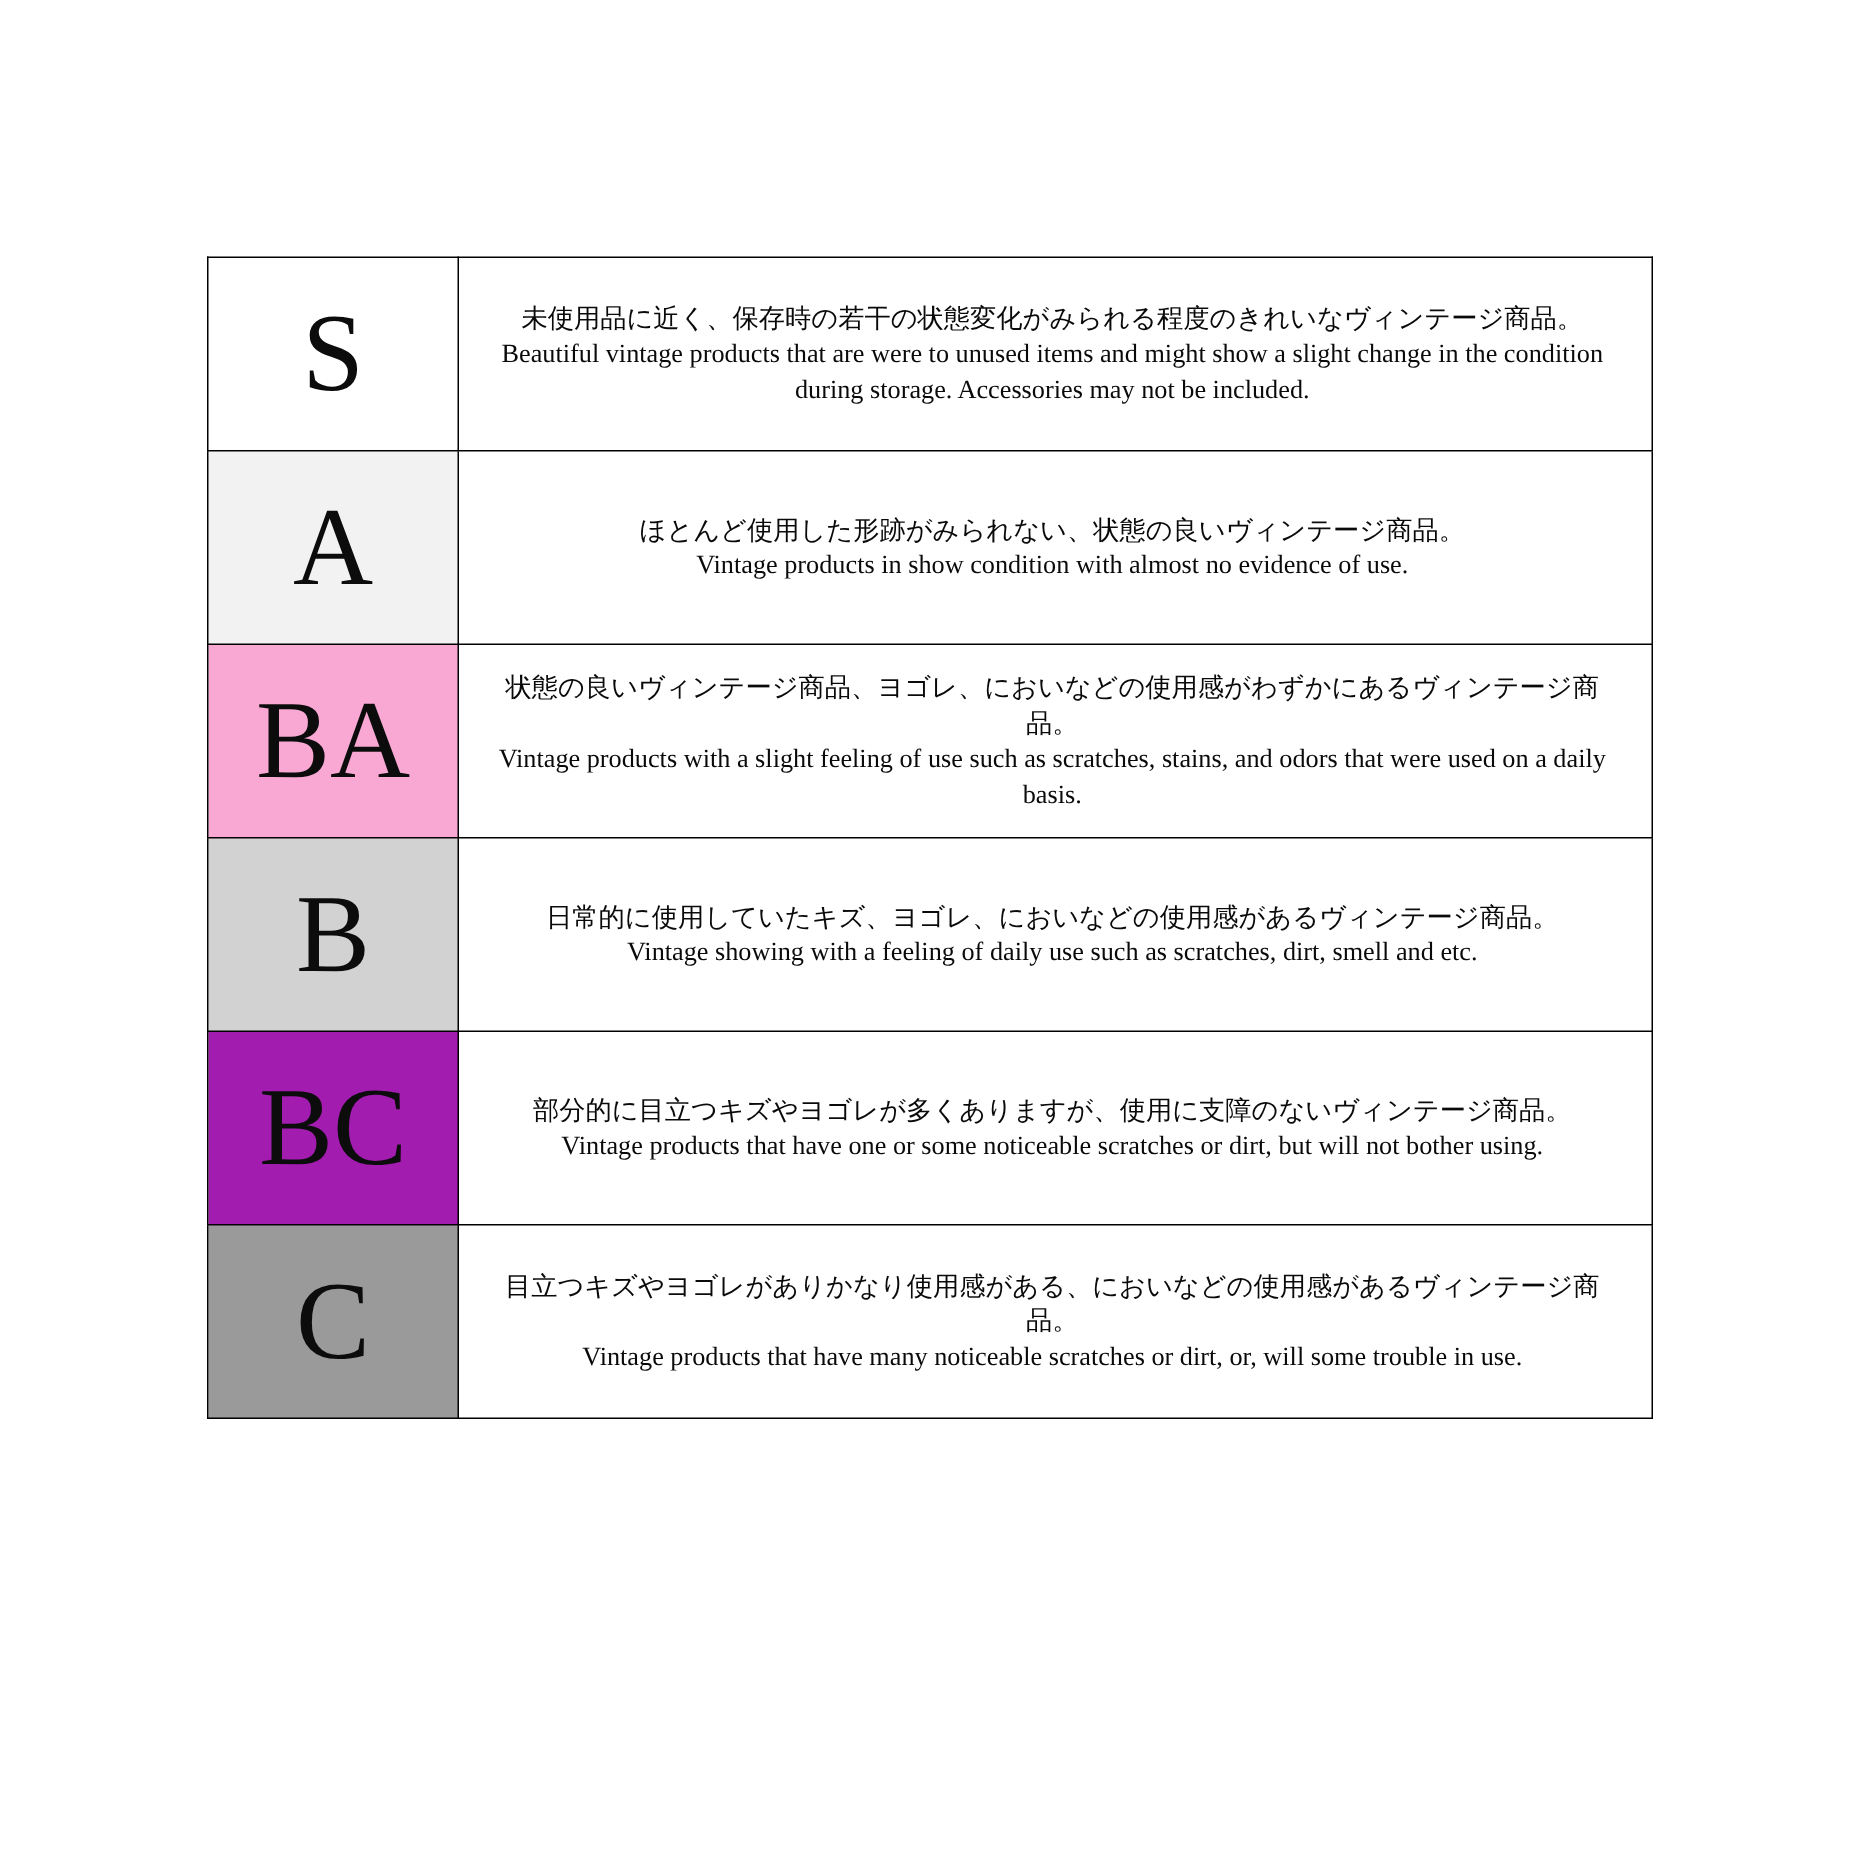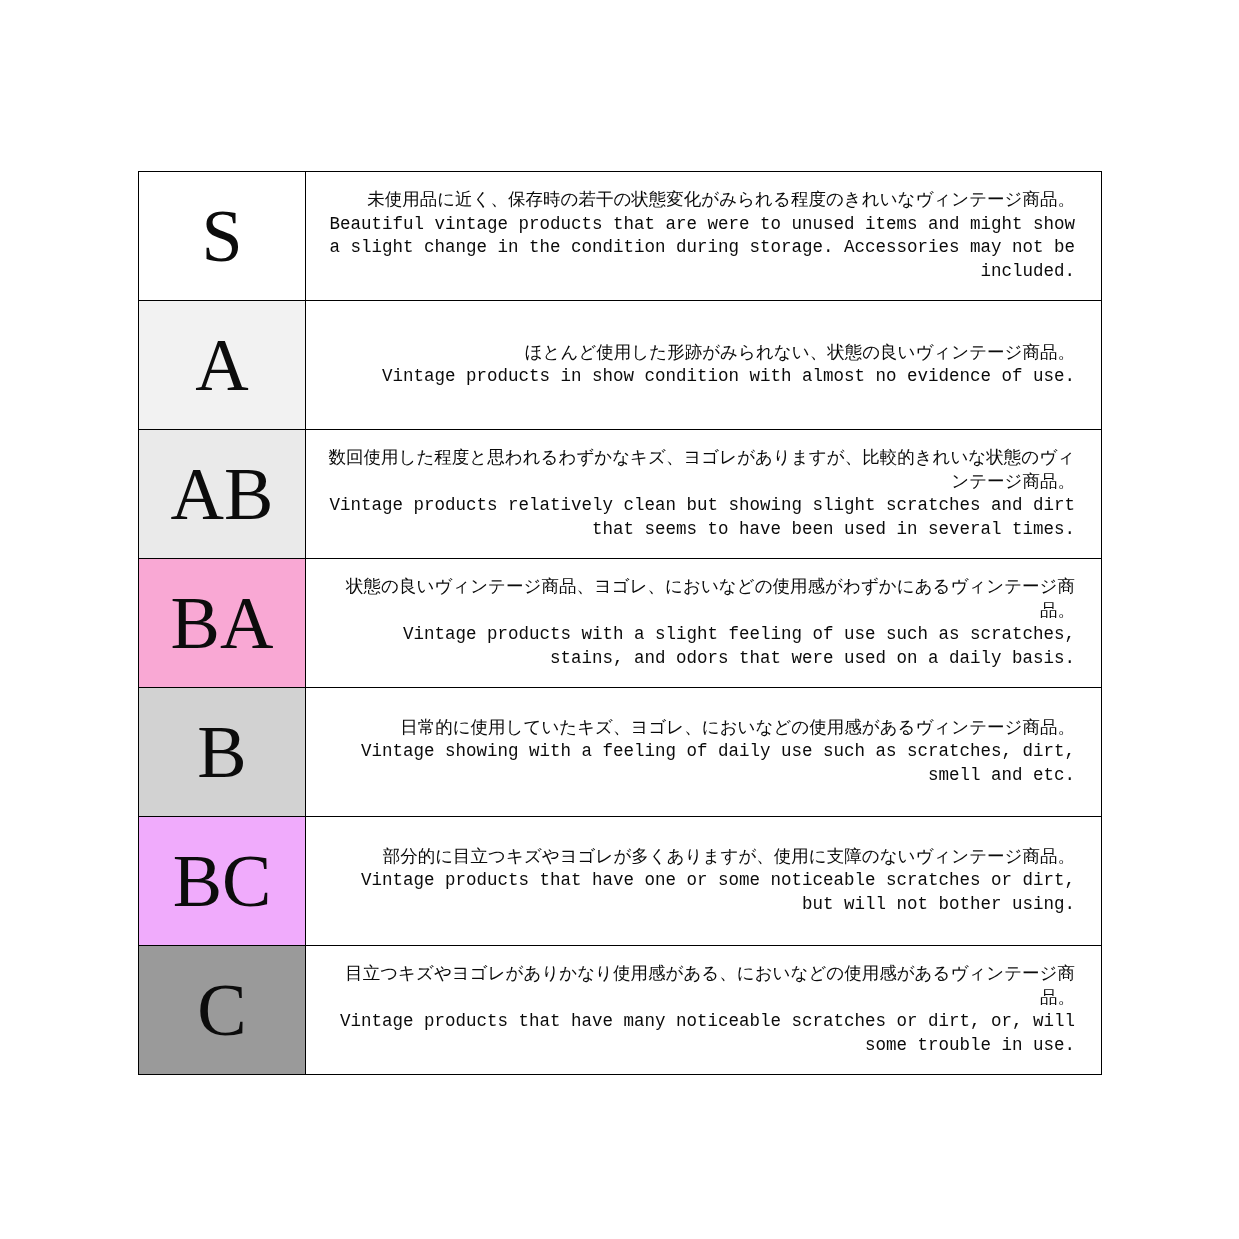--- a/index.html
+++ b/index.html
@@ -34,22 +34,21 @@
     vertical-align: middle;
     font-size: 74px;
     line-height: 1;
     color: #0c0c0c;
   }
   td.desc-cell {
     vertical-align: middle;
     padding: 14px 26px 14px 22px;
     font-size: 17.5px;
     line-height: 23.5px;
-    text-align: right;
-    font-family: Liberation Mono, monospace;
+    text-align: center;
   }
   .jp-line, .en-line {
     margin: 0;
   }
 </style>
 </head>
 <body>
 
 <div class="table-wrap">
   <table class="grade-table">
@@ -62,42 +61,35 @@
         </td>
       </tr>
       <tr>
         <td class="grade-cell" style="background-color: rgb(242, 242, 242);">A</td>
         <td class="desc-cell">
           <p class="jp-line">ほとんど使用した形跡がみられない、状態の良いヴィンテージ商品。</p>
           <p class="en-line">Vintage products in show condition with almost no evidence of use.</p>
         </td>
       </tr>
       <tr>
-        <td class="grade-cell" style="background-color: rgb(234, 234, 234);">AB</td>
-        <td class="desc-cell">
-          <p class="jp-line">数回使用した程度と思われるわずかなキズ、ヨゴレがありますが、比較的きれいな状態のヴィンテージ商品。</p>
-          <p class="en-line">Vintage products relatively clean but showing slight scratches and dirt that seems to have been used in several times.</p>
-        </td>
-      </tr>
-      <tr>
         <td class="grade-cell" style="background-color: #f9a8d4;">BA</td>
         <td class="desc-cell">
           <p class="jp-line">状態の良いヴィンテージ商品、ヨゴレ、においなどの使用感がわずかにあるヴィンテージ商品。</p>
           <p class="en-line">Vintage products with a slight feeling of use such as scratches, stains, and odors that were used on a daily basis.</p>
         </td>
       </tr>
       <tr>
         <td class="grade-cell" style="background-color: rgb(210, 210, 210);">B</td>
         <td class="desc-cell">
           <p class="jp-line">日常的に使用していたキズ、ヨゴレ、においなどの使用感があるヴィンテージ商品。</p>
           <p class="en-line">Vintage showing with a feeling of daily use such as scratches, dirt, smell and etc.</p>
         </td>
       </tr>
       <tr>
-        <td class="grade-cell" style="background-color: #f0abfc;">BC</td>
+        <td class="grade-cell" style="background-color: #a21caf;">BC</td>
         <td class="desc-cell">
           <p class="jp-line">部分的に目立つキズやヨゴレが多くありますが、使用に支障のないヴィンテージ商品。</p>
           <p class="en-line">Vintage products that have one or some noticeable scratches or dirt, but will not bother using.</p>
         </td>
       </tr>
       <tr>
         <td class="grade-cell" style="background-color: rgb(154, 154, 154);">C</td>
         <td class="desc-cell">
           <p class="jp-line">目立つキズやヨゴレがありかなり使用感がある、においなどの使用感があるヴィンテージ商品。</p>
           <p class="en-line">Vintage products that have many noticeable scratches or dirt, or, will some trouble in use.</p>

